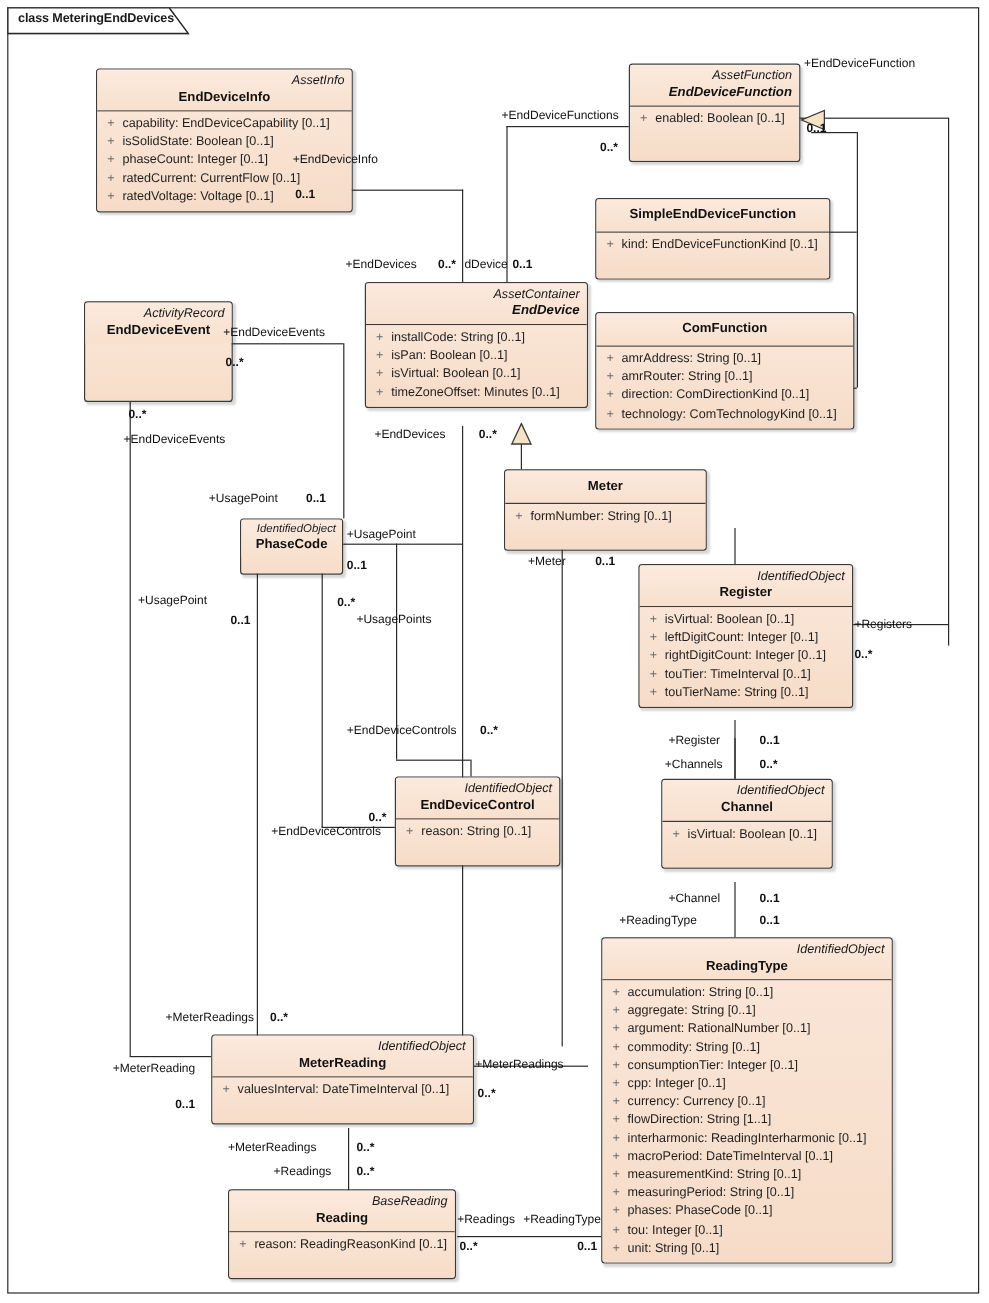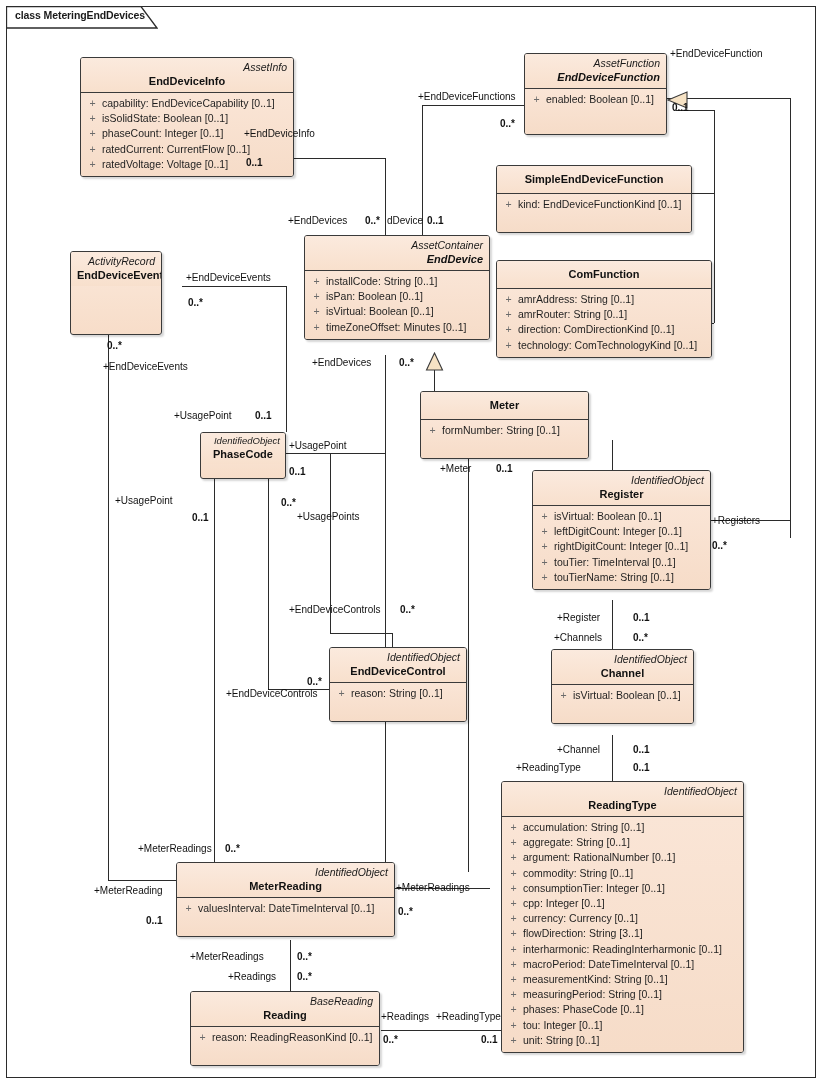--- a/index.html
+++ b/index.html
@@ -278,21 +278,21 @@
           <span class="vis">+</span>
           <span class="sig">direction: ComDirectionKind [0..1]</span>
         </div>
       <div class="attr">
           <span class="vis">+</span>
           <span class="sig">technology: ComTechnologyKind [0..1]</span>
         </div>
     </div>
   </div>
 
-  <div class="uml-class" id="c-enddeviceevent" style="left:70px; top:251px; width:92px; height:84px;">
+  <div class="uml-class" id="c-enddeviceevent" style="left:70px; top:251px; width:124px; height:84px;">
     <div class="uml-head" style="border-bottom:none;">
       <div class="stereo">ActivityRecord</div>
       <div class="cname">EndDeviceEvent</div>
     </div>
   </div>
 
   <div class="uml-class" id="c-enddevice" style="left:304px; top:235px; width:186px;">
     <div class="uml-head">
       <div class="stereo">AssetContainer</div>
       <div class="cname ital">EndDevice</div>
@@ -420,21 +420,21 @@
       <div class="attr">
           <span class="vis">+</span>
           <span class="sig">cpp: Integer [0..1]</span>
         </div>
       <div class="attr">
           <span class="vis">+</span>
           <span class="sig">currency: Currency [0..1]</span>
         </div>
       <div class="attr">
           <span class="vis">+</span>
-          <span class="sig">flowDirection: String [3..1]</span>
+          <span class="sig">flowDirection: String [1..1]</span>
         </div>
       <div class="attr">
           <span class="vis">+</span>
           <span class="sig">interharmonic: ReadingInterharmonic [0..1]</span>
         </div>
       <div class="attr">
           <span class="vis">+</span>
           <span class="sig">macroPeriod: DateTimeInterval [0..1]</span>
         </div>
       <div class="attr">

